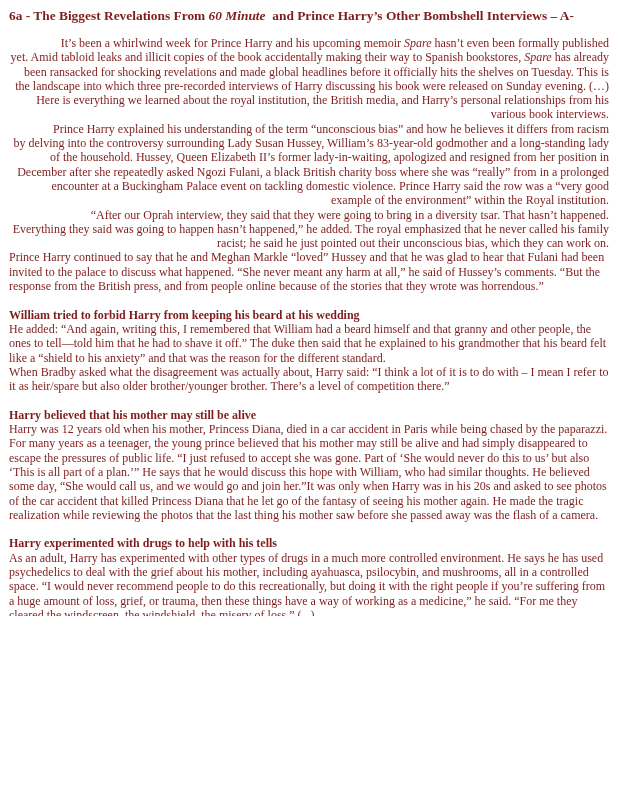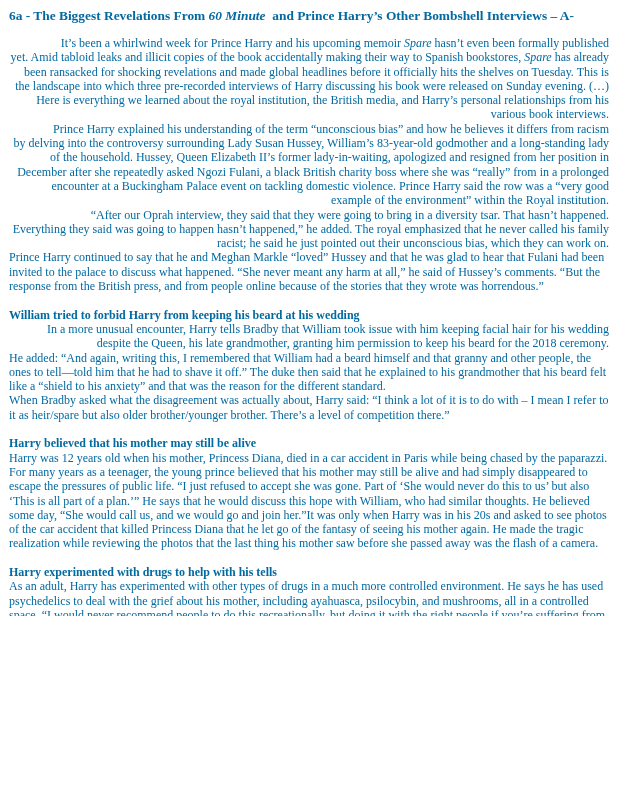--- a/index.html
+++ b/index.html
@@ -6,21 +6,21 @@
     margin: 0;
     padding: 0;
     background: #ffffff;
   }
   .page {
     position: relative;
     box-sizing: border-box;
     width: 618px;
     height: 616px;
     background: #ffffff;
-    color: #0369a1;
+    color: #7f1d1d;
     font-family: "Liberation Serif", "DejaVu Serif", serif;
     font-size: 12px;
     line-height: 14.3px;
     padding: 8px 9px 0 9px;
     overflow: hidden;
   }
   .doc-title {
     font-weight: bold;
     font-size: 13.4px;
     line-height: 15px;
@@ -52,21 +52,20 @@
   <p class="indent"><span>It’s been a whirlwind week for Prince Harry and his upcoming memoir </span><span class="it">Spare</span><span> hasn’t even been formally published yet. Amid tabloid leaks and illicit copies of the book accidentally making their way to Spanish bookstores, </span><span class="it">Spare</span><span> has already been ransacked for shocking revelations and made global headlines before it officially hits the shelves on Tuesday. This is the landscape into which three pre-recorded interviews of Harry discussing his book were released on Sunday evening. (…) Here is everything we learned about the royal institution, the British media, and Harry’s personal relationships from his various book interviews.</span></p>
 
   <section>
     <p class="indent">Prince Harry explained his understanding of the term “unconscious bias” and how he believes it differs from racism by delving into the controversy surrounding Lady Susan Hussey, William’s 83-year-old godmother and a long-standing lady of the household. Hussey, Queen Elizabeth II’s former lady-in-waiting, apologized and resigned from her position in December after she repeatedly asked Ngozi Fulani, a black British charity boss where she was “really” from in a prolonged encounter at a Buckingham Palace event on tackling domestic violence. Prince Harry said the row was a “very good example of the environment” within the Royal institution.</p>
     <p class="indent">“After our Oprah interview, they said that they were going to bring in a diversity tsar. That hasn’t happened. Everything they said was going to happen hasn’t happened,” he added. The royal emphasized that he never called his family racist; he said he just pointed out their unconscious bias, which they can work on.</p>
     <p>Prince Harry continued to say that he and Meghan Markle “loved” Hussey and that he was glad to hear that Fulani had been invited to the palace to discuss what happened. “She never meant any harm at all,” he said of Hussey’s comments. “But the response from the British press, and from people online because of the stories that they wrote was horrendous.”</p>
   </section>
 
   <section>
     <h2 class="section-heading">William tried to forbid Harry from keeping his beard at his wedding</h2>
-    <p class="indent">In a more unusual encounter, Harry tells Bradby that William took issue with him keeping facial hair for his wedding despite the Queen, his late grandmother, granting him permission to keep his beard for the 2018 ceremony.</p>
     <p>He added: “And again, writing this, I remembered that William had a beard himself and that granny and other people, the ones to tell—told him that he had to shave it off.” The duke then said that he explained to his grandmother that his beard felt like a “shield to his anxiety” and that was the reason for the different standard.</p>
     <p>When Bradby asked what the disagreement was actually about, Harry said: “I think a lot of it is to do with – I mean I refer to it as heir/spare but also older brother/younger brother. There’s a level of competition there.”</p>
   </section>
 
   <section>
     <h2 class="section-heading">Harry believed that his mother may still be alive</h2>
     <p>Harry was 12 years old when his mother, Princess Diana, died in a car accident in Paris while being chased by the paparazzi. For many years as a teenager, the young prince believed that his mother may still be alive and had simply disappeared to escape the pressures of public life. “I just refused to accept she was gone. Part of ‘She would never do this to us’ but also ‘This is all part of a plan.’” He says that he would discuss this hope with William, who had similar thoughts. He believed some day, “She would call us, and we would go and join her.”It was only when Harry was in his 20s and asked to see photos of the car accident that killed Princess Diana that he let go of the fantasy of seeing his mother again. He made the tragic realization while reviewing the photos that the last thing his mother saw before she passed away was the flash of a camera.</p>
   </section>
 
   <section>

